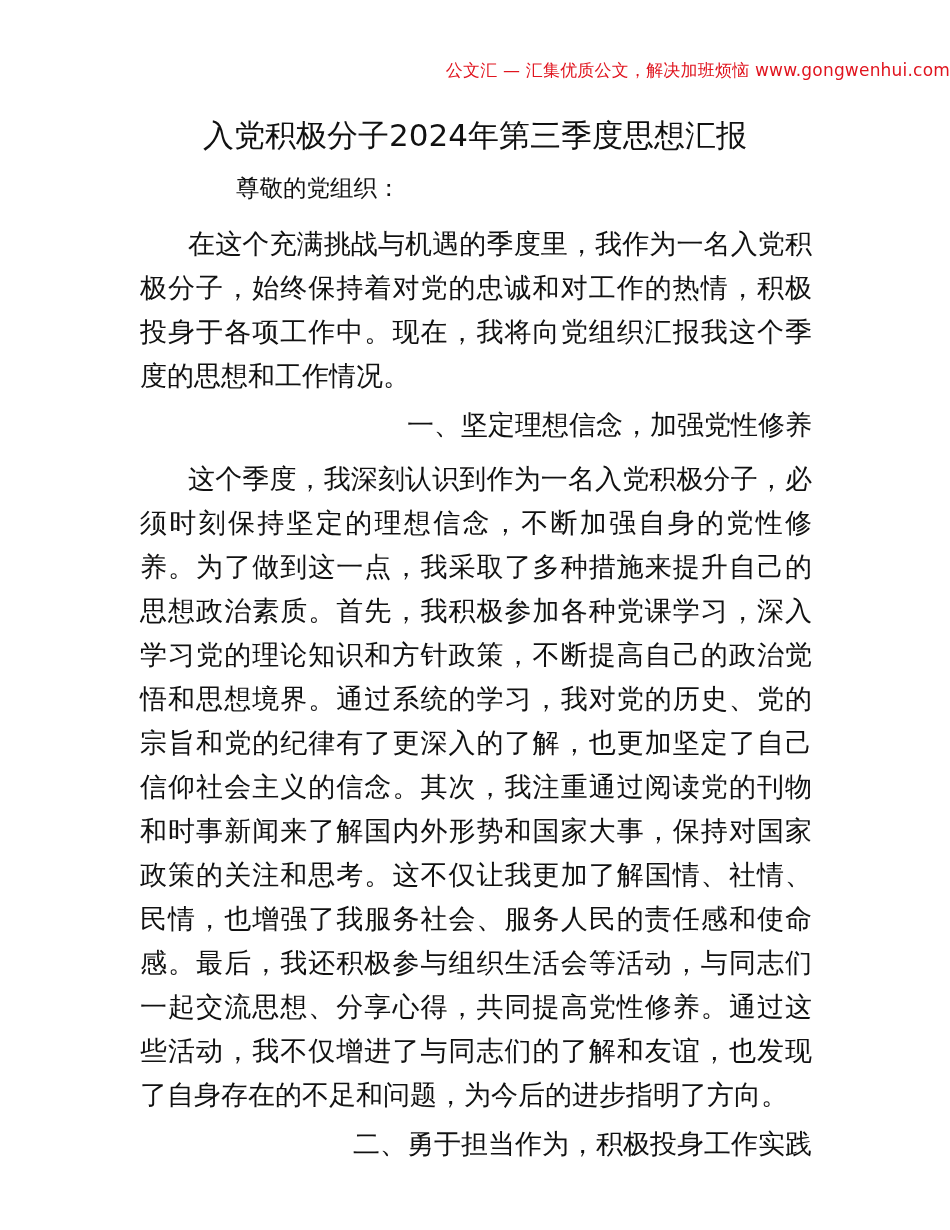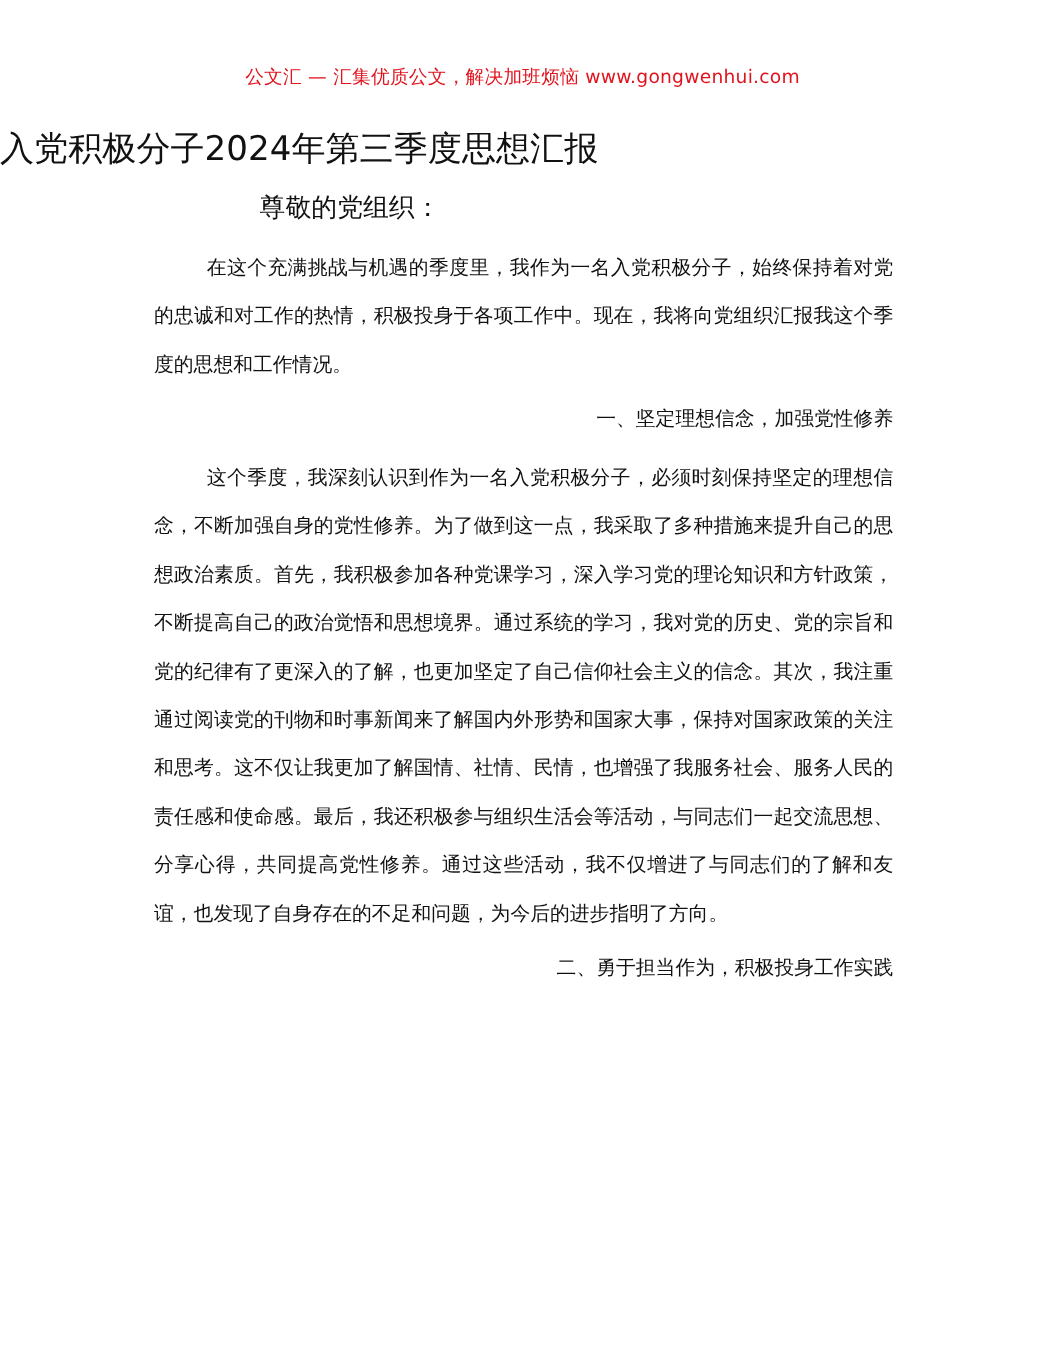--- a/index.html
+++ b/index.html
@@ -1,22 +1,22 @@
 <!DOCTYPE html>
 <html><head>
 <meta charset="utf-8">
 <style>
   html, body { margin: 0; padding: 0; background: #ffffff; }
   body { width: 950px; height: 1230px; position: relative; overflow: hidden;
          font-family: "DejaVu Sans", "Liberation Sans", sans-serif; color: #111; }
-  .header { position: absolute; top: 58px; left: 0; width: 950px; text-align: center;
+  .header { position: absolute; top: 58px; left: 0; width: 950px; text-align: right;
             color: #e0141e; font-size: 17px; line-height: 24px; letter-spacing: 0.2px; }
-  .title { position: absolute; top: 112px; left: 0; width: 950px; 
+  .title { position: absolute; top: 112px; left: 0; width: 950px; text-align: center;
            font-size: 31px; line-height: 46px; color: #111; }
-  .page { position: absolute; left: 140px; width: 672px; font-size: 18px; color: #111; }
+  .page { position: absolute; left: 140px; width: 672px; font-size: 27px; color: #111; }
   .salutation { position: absolute; top: 168px; left: 192px; font-size: 23.5px; line-height: 40px; margin-left: 44px; }
   .para { text-indent: 48px; text-align: justify; text-align-last: left; line-height: 44px; margin: 0; }
   .heading { padding-left: 48px; line-height: 44px; margin: 0; text-align: right; }
   .footer-blank { position: absolute; bottom: 0; left: 0; width: 950px; height: 100px; }
 </style>
 </head>
 <body>
 
 <div class="header">公文汇 — 汇集优质公文，解决加班烦恼 www.gongwenhui.com</div>
 

